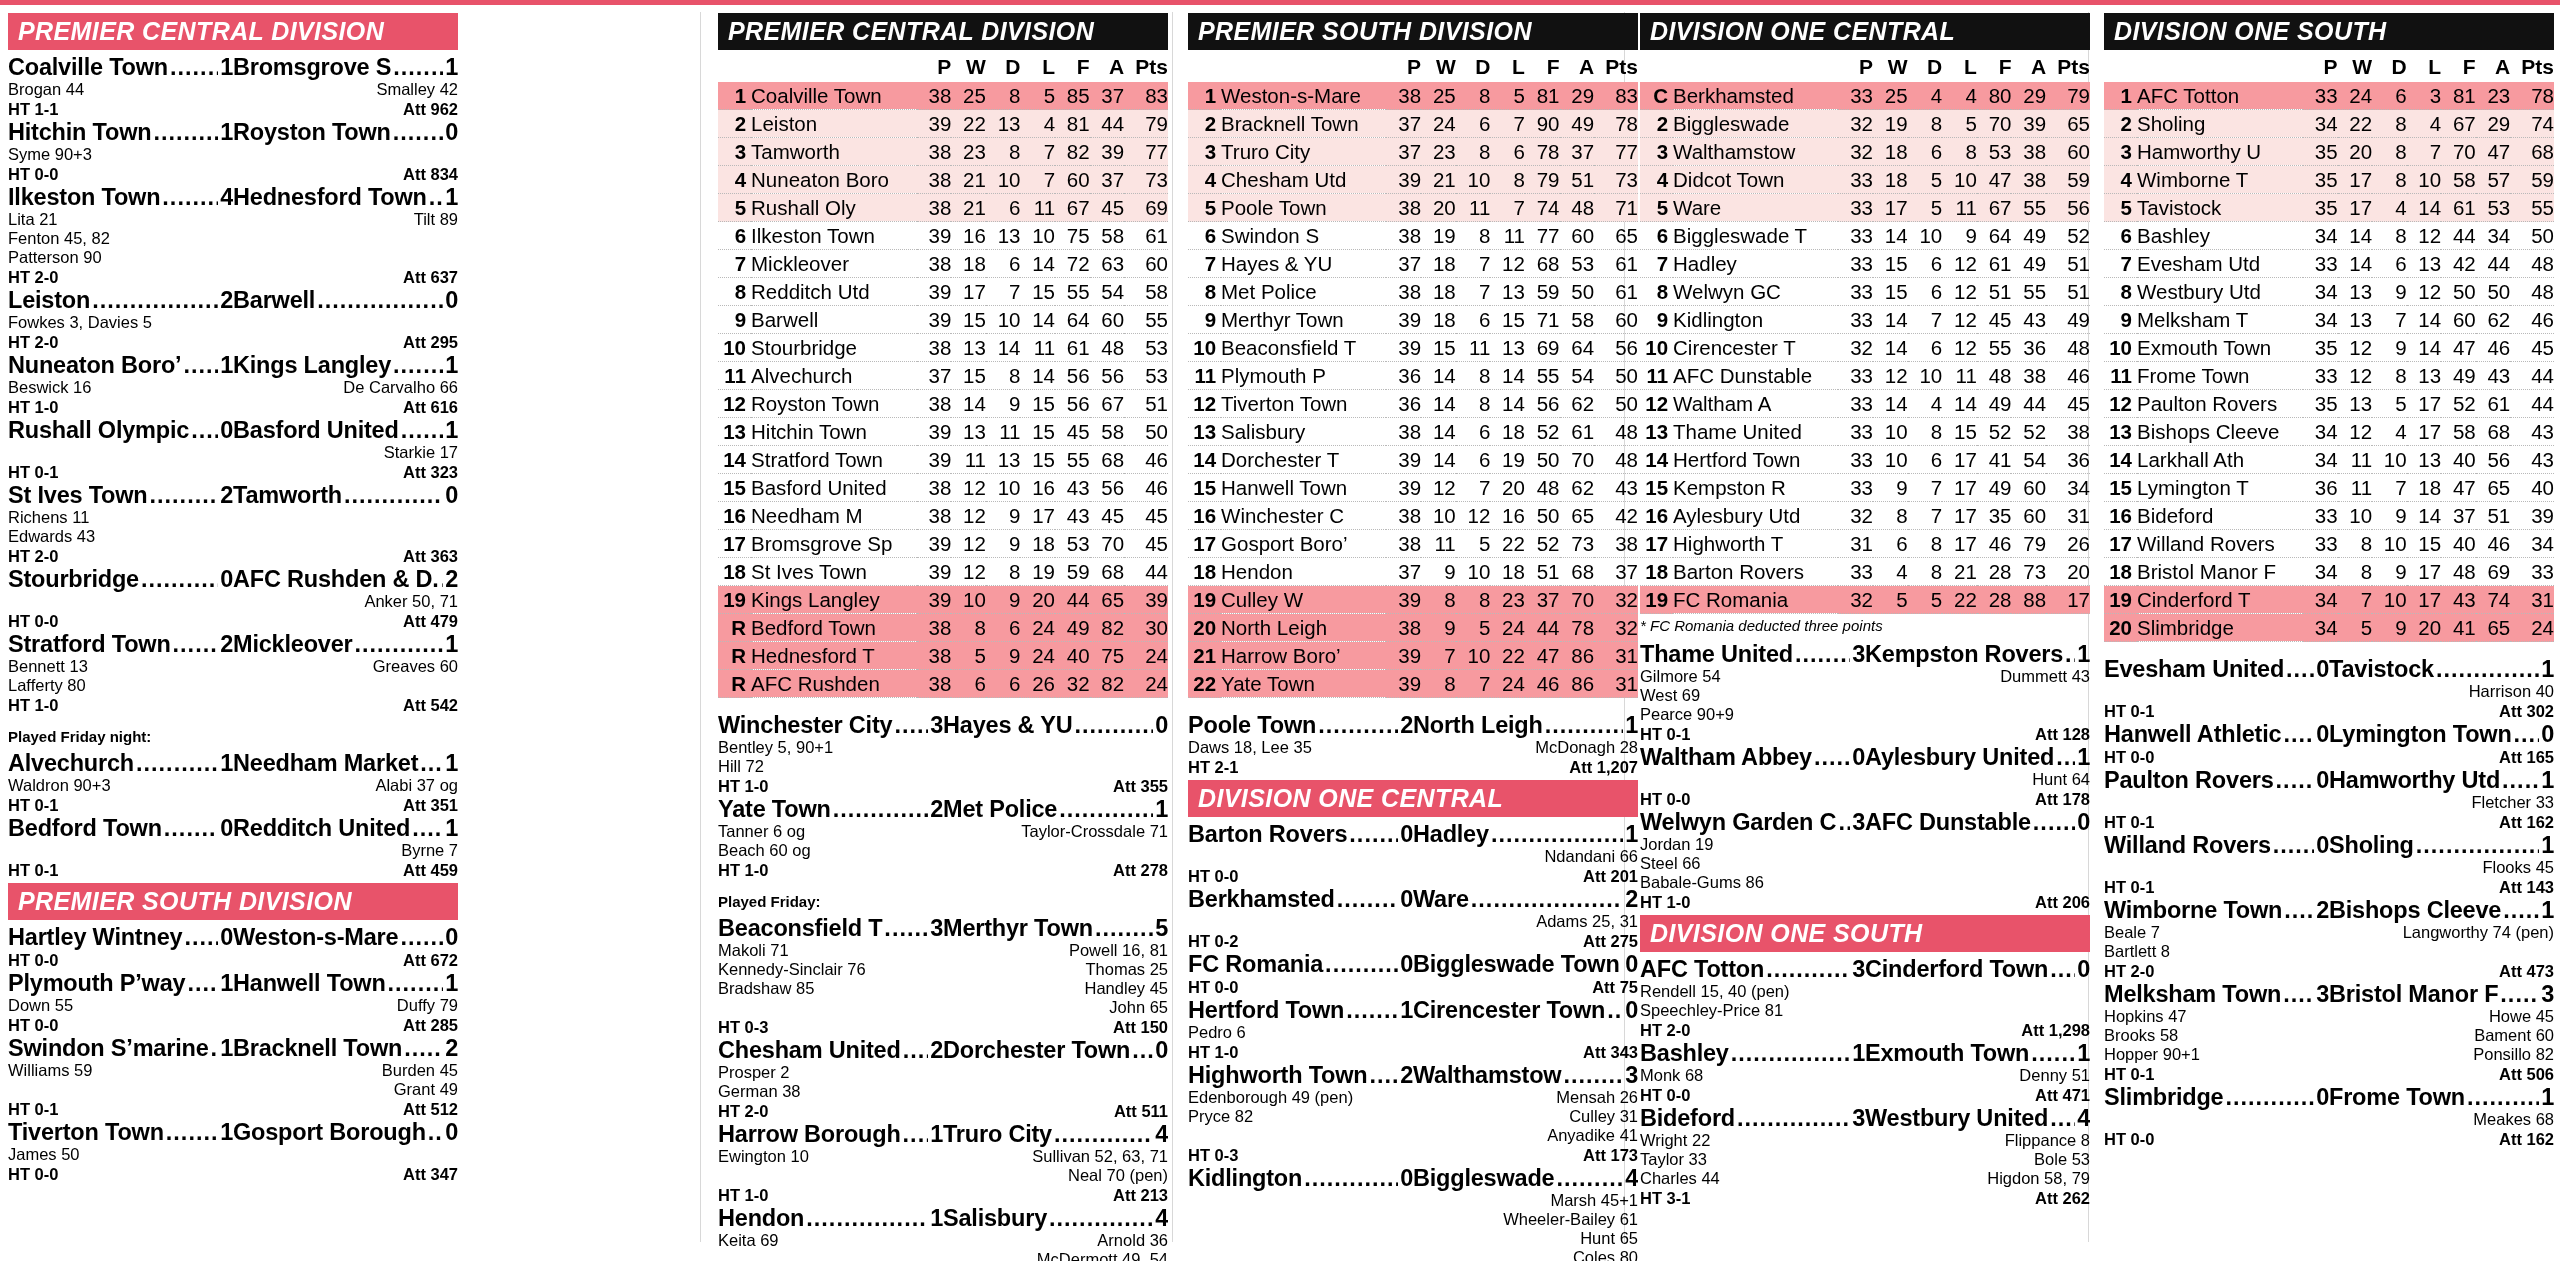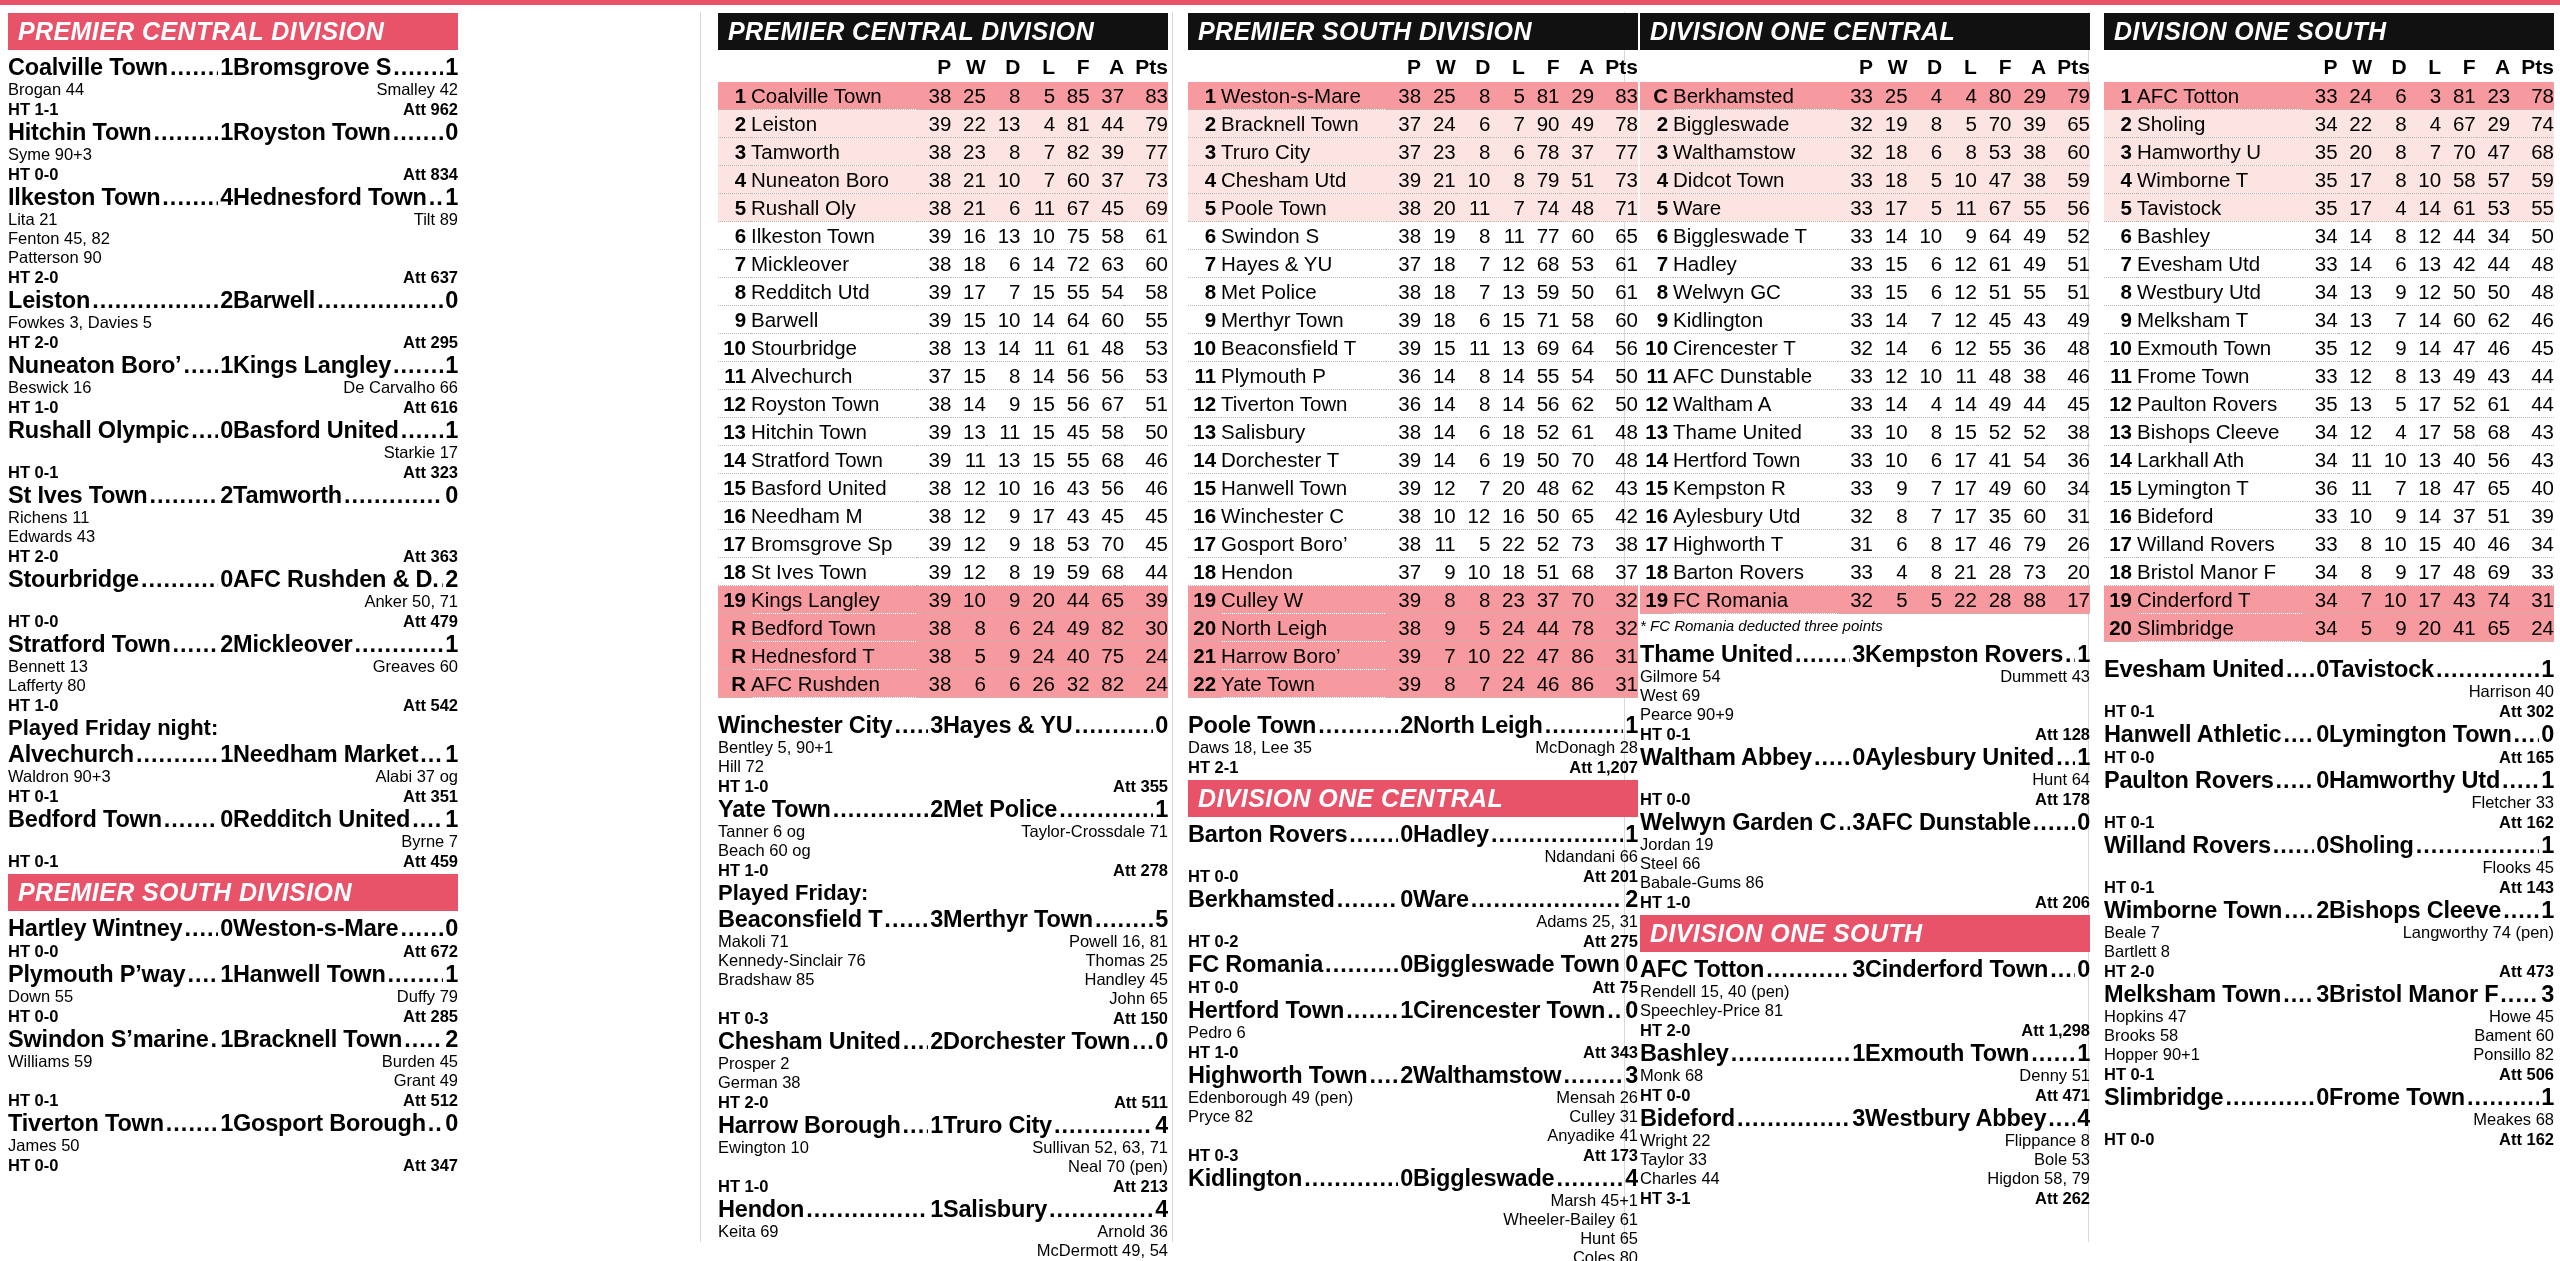--- a/index.html
+++ b/index.html
@@ -31,21 +31,21 @@
   .mteam{flex:0 0 auto;}
   .mdots{flex:1 1 auto;overflow:hidden;white-space:nowrap;letter-spacing:1px;
          margin:0 2px;font-weight:bold;}
   .mscore{flex:0 0 auto;text-align:right;min-width:13px;}
   .scorers{display:flex;font-size:16.5px;line-height:19px;}
   .sc-l{width:50%;}
   .sc-r{width:50%;text-align:right;}
   .htline{display:flex;font-size:16.5px;line-height:20px;font-weight:bold;}
   .ht{width:50%;}
   .att{width:50%;text-align:right;}
-  .subhead{font-weight:bold;font-size:22px;line-height:26px;margin-top:0;}
+  .subhead{font-weight:bold;font-size:15px;line-height:26px;margin-top:9px;}
 
   
   table.tbl{border-collapse:collapse;width:450px;font-size:20.5px;}
   table.tbl th{font-weight:bold;font-size:21px;padding:1px 0 3px 0;text-align:right;}
   table.tbl th.hteam{text-align:left;}
   table.tbl td{padding:1.5px 0;text-align:right;white-space:nowrap;
                border-bottom:1px dotted #b9b9b9;}
   table.tbl td.pos{width:30px;text-align:right;font-weight:bold;padding-right:5px;}
   table.tbl td.team{text-align:left;width:175px;overflow:hidden;}
   table.tbl td.n{width:39px;}
@@ -1631,21 +1631,21 @@
         </div>
       </div>
       <div class="match">
         <div class="mline">
           <div class="mhalf">
             <span class="mteam">Bideford</span>
             <span class="mdots">........................................</span>
             <span class="mscore">3</span>
           </div>
           <div class="mhalf">
-            <span class="mteam"> Westbury Abbey</span>
+            <span class="mteam"> Westbury United</span>
             <span class="mdots">........................................</span>
             <span class="mscore">4</span>
           </div>
         </div>
         <div class="scorers">
           <div class="sc-l">Wright 22</div>
           <div class="sc-r">Flippance 8</div>
         </div>
         <div class="scorers">
           <div class="sc-l">Taylor 33</div>

